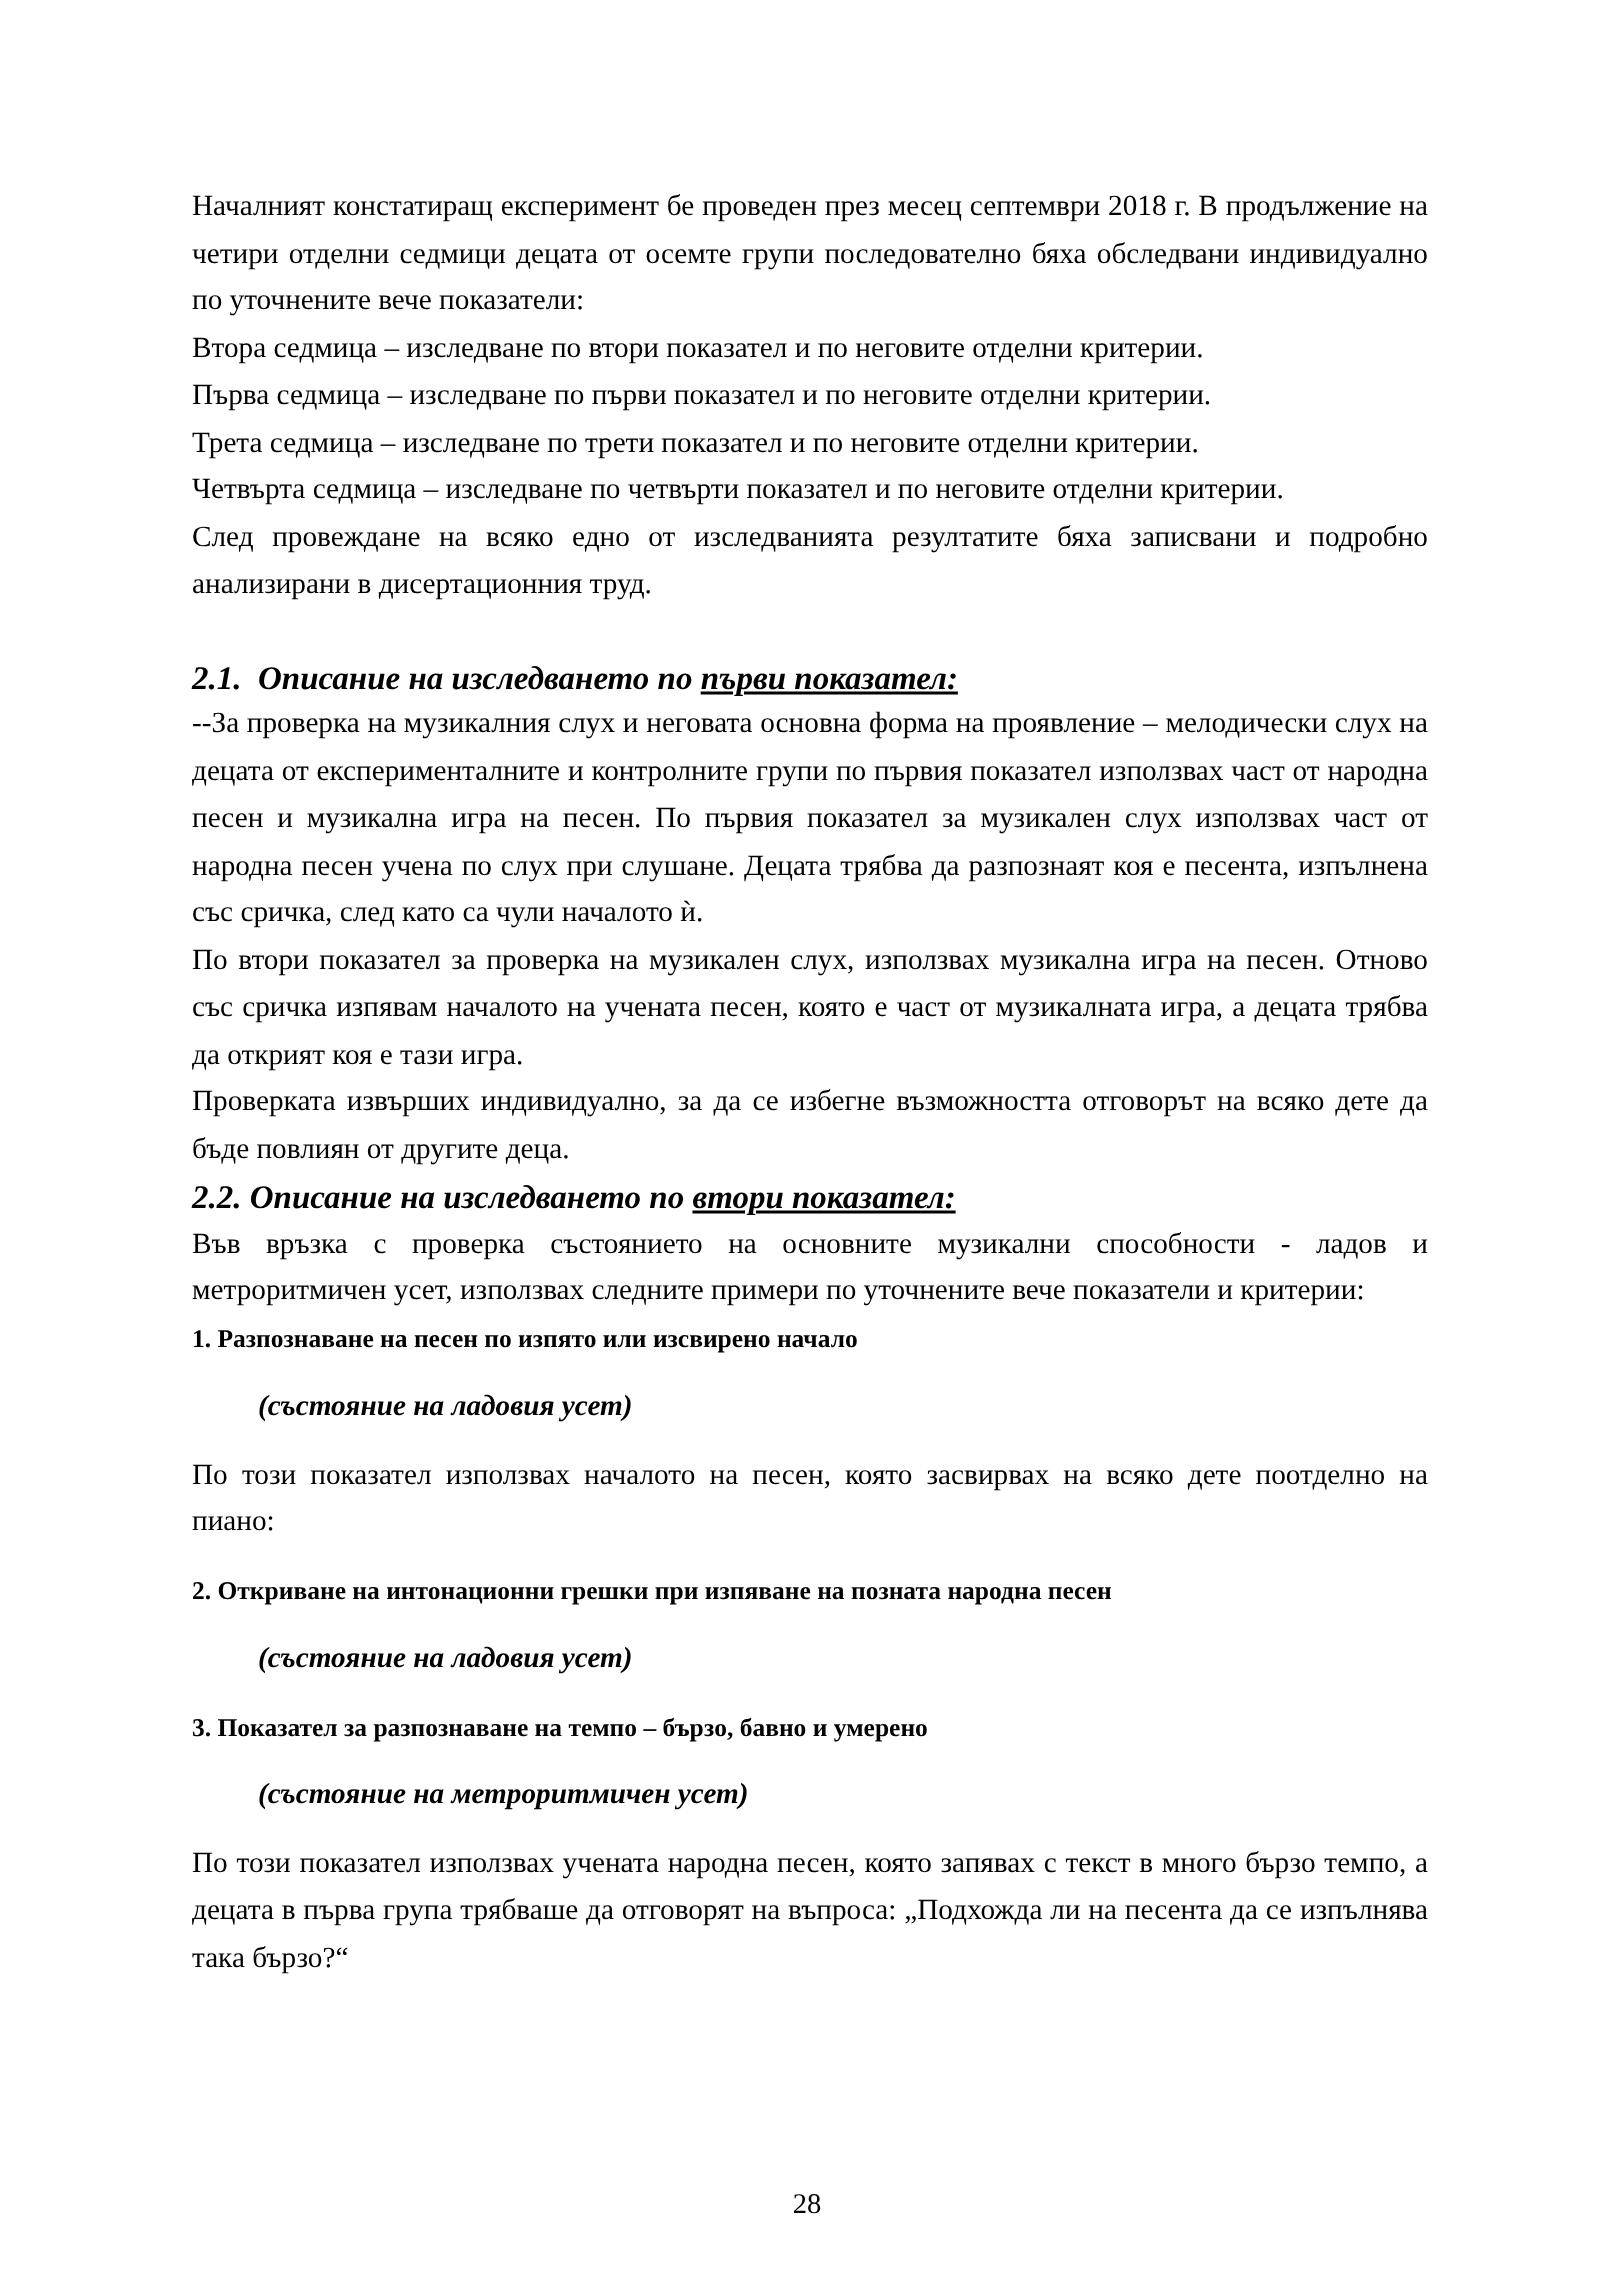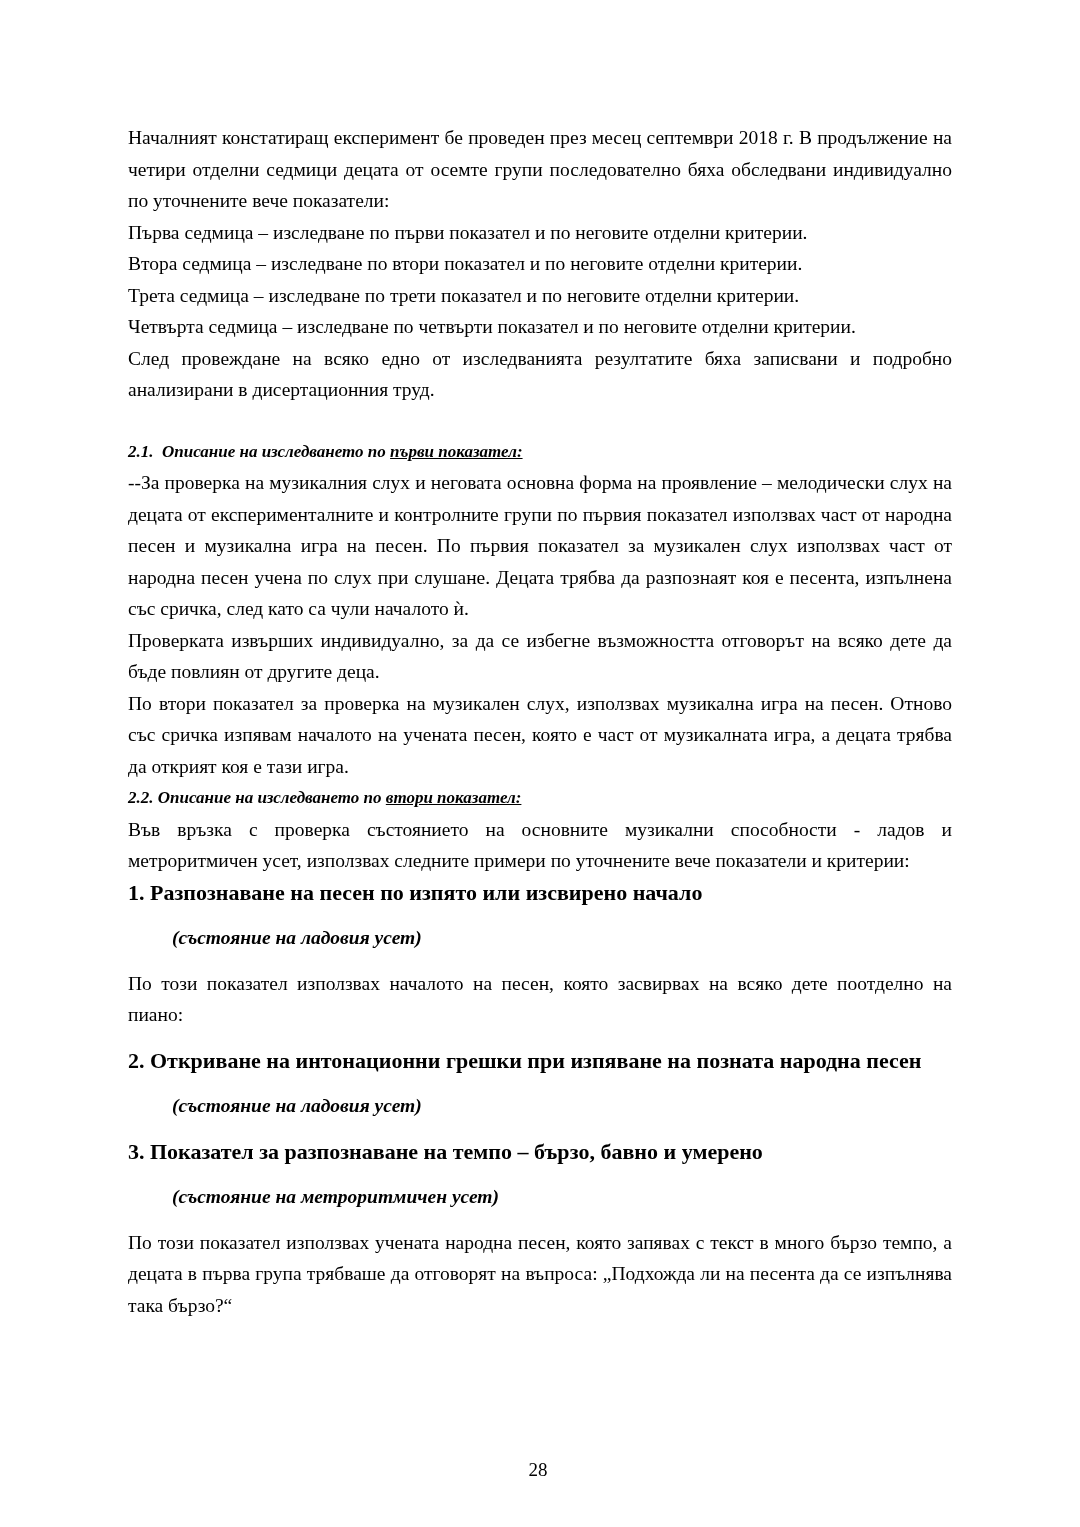--- a/index.html
+++ b/index.html
@@ -32,31 +32,31 @@
   }
   .block {
     margin: 0;
   }
   .spacer-lg { height: 30px; }
   .spacer-sm { height: 14px; }
 
   .bold { font-weight: normal; }
 
   .heading {
-    font-size: 17px;
+    font-size: 22px;
     line-height: 31.5px;
     font-style: italic;
     font-weight: bold;
   }
   .heading .num { font-style: italic; font-weight: bold; }
   .heading .rest { font-style: italic; font-weight: bold; }
   .heading .ul { text-decoration: underline; }
 
   .subhead {
-    font-size: 22px;
+    font-size: 17px;
     line-height: 31.5px;
     font-weight: bold;
   }
   .subhead-i {
     font-size: 19.5px;
     line-height: 31.5px;
     font-weight: bold;
     font-style: italic;
     margin-left: 44px;
   }
@@ -72,38 +72,38 @@
   }
   .run { display: inline; }
 </style>
 </head>
 <body>
 
 <div class="page">
   <div class="content">
 
     <p class="block">Началният констатиращ експеримент бе проведен през месец септември 2018 г. В продължение на четири отделни седмици децата от осемте групи последователно бяха обследвани индивидуално по уточнените вече показатели:</p>
+    <p class="block">Втора седмица – изследване по втори показател и по неговите отделни критерии.</p>
     <p class="block">Първа седмица – изследване по първи показател и по неговите отделни критерии.</p>
-    <p class="block">Втора седмица – изследване по втори показател и по неговите отделни критерии.</p>
     <p class="block">Трета седмица – изследване по трети показател и по неговите отделни критерии.</p>
     <p class="block">Четвърта седмица – изследване по четвърти показател и по неговите отделни критерии.</p>
     <p class="block">След провеждане на всяко едно от изследванията резултатите бяха записвани и подробно анализирани в дисертационния труд.</p>
 
     <div class="spacer-lg"></div>
 
     <p class="heading">
       <span class="run num">2.1.</span><span class="run">&nbsp;&nbsp;</span><span class="run rest">Описание на изследването по </span><span class="run rest ul">първи показател:</span>
     </p>
 
     <p class="block">
       <span class="run bold">--За проверка на музикалния слух</span><span class="run"> и неговата основна форма на проявление – мелодически слух на децата от експерименталните и   контролните групи по първия показател използвах част от народна песен и музикална игра на песен. По първия показател за музикален слух използвах част от народна песен учена по слух при слушане. Децата трябва да разпознаят коя е песента, изпълнена със сричка, след като са чули началото ѝ.</span>
     </p>
 
+    <p class="block">По втори показател за проверка на музикален слух, използвах музикална игра на песен. Отново със сричка изпявам началото на учената песен, която е част от музикалната игра, а децата трябва да открият коя е тази игра.</p>
     <p class="block">Проверката извърших индивидуално, за да се избегне възможността  отговорът на всяко дете да бъде повлиян от другите деца.</p>
-    <p class="block">По втори показател за проверка на музикален слух, използвах музикална игра на песен. Отново със сричка изпявам началото на учената песен, която е част от музикалната игра, а децата трябва да открият коя е тази игра.</p>
 
     <p class="heading">
       <span class="run num">2.2.</span><span class="run rest"> Описание на изследването по </span><span class="run rest ul">втори показател:</span>
     </p>
 
     <p class="block">
       <span class="run bold">Във връзка с проверка състоянието на основните музикални способности - ладов и метроритмичен усет,</span><span class="run"> използвах следните примери по уточнените вече показатели и критерии:</span>
     </p>
 
     <p class="subhead">1. Разпознаване на песен по изпято или изсвирено начало</p>

